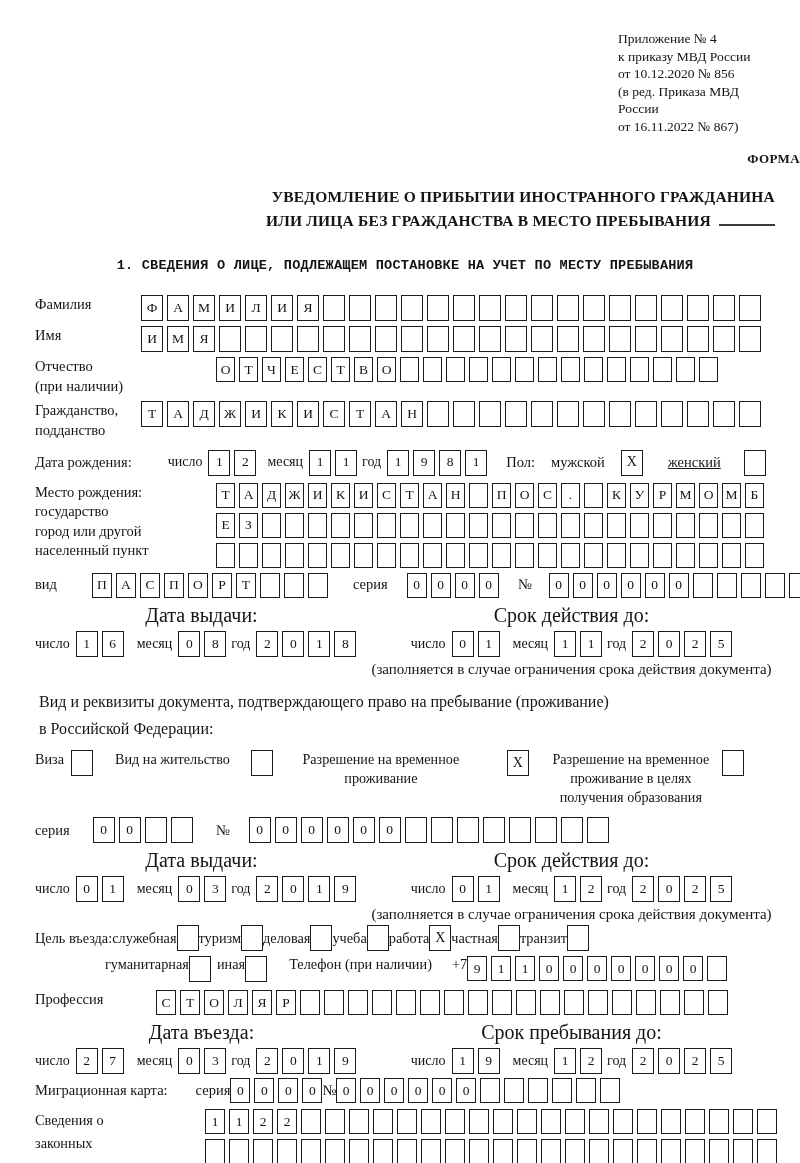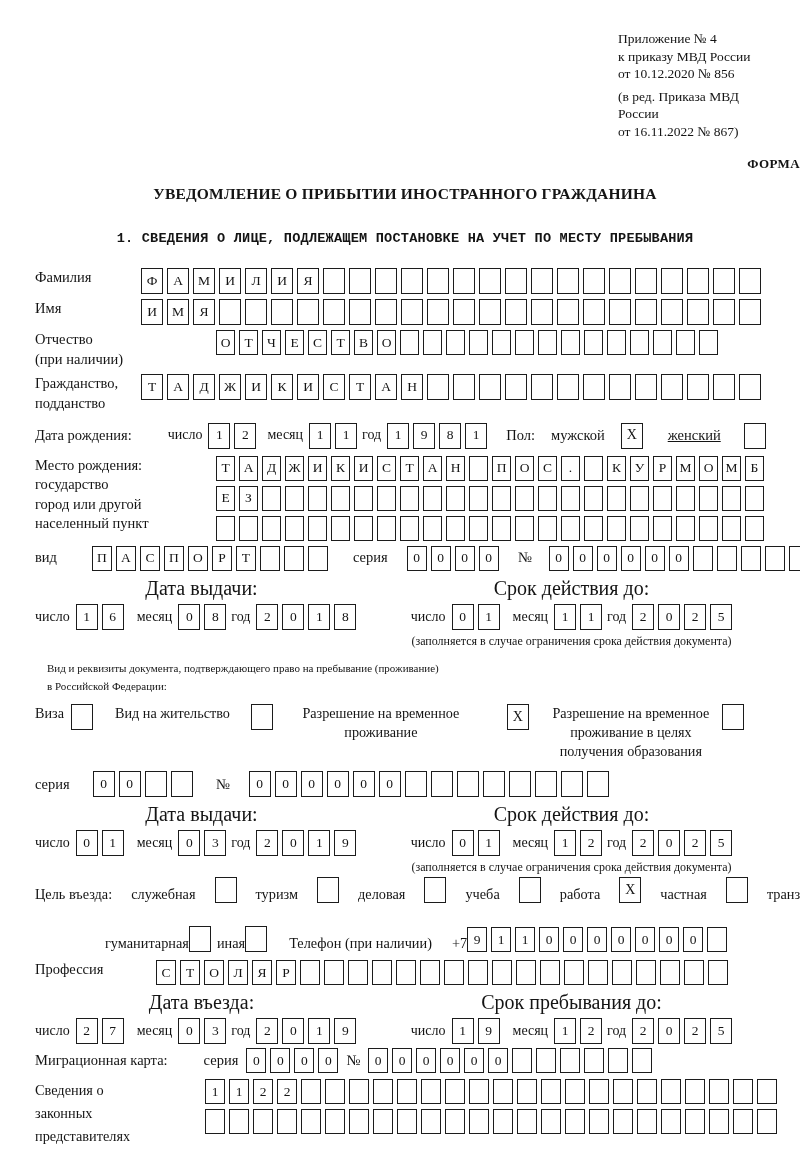--- a/index.html
+++ b/index.html
@@ -2,26 +2,26 @@
 <html><head>
 <meta charset="utf-8">
 <style>
   html,body{margin:0;padding:0;background:#fff;}
   body{width:800px;height:1163px;overflow:hidden;color:#141414;
        font-family:"Liberation Serif","DejaVu Serif",serif;}
   .page{box-sizing:border-box;width:800px;height:1046px;padding:30px 25px 0 35px;}
 
   
   .hdr{margin-left:583px;font-size:13.5px;line-height:1.3;}
-  .hdr .grp2{margin-top:5px;}
+  .hdr .grp2{}
   .form-label{margin-left:583px;width:182px;text-align:right;font-weight:bold;
               font-size:13px;margin-top:16px;letter-spacing:.4px;}
 
   
-  .title{text-align:center;font-weight:bold;font-size:15.5px;line-height:1.55;margin-top:10px;letter-spacing:.2px;}
+  .title{text-align:right;font-weight:bold;font-size:15.5px;line-height:1.55;margin-top:18px;letter-spacing:.2px;}
   .blank-line{display:inline-block;width:56px;height:3px;border-bottom:2.2px solid #3a3a3a;margin-left:8px;}
   .sec-head{text-align:center;font-weight:bold;font-size:13.6px;margin-top:25px;margin-bottom:22px;letter-spacing:.2px;font-family:Liberation Mono, monospace;}
 
   
   .frow{display:flex;align-items:flex-start;margin-bottom:5px;font-size:14.5px;line-height:1.35;gap:11px;}
   .lblcol{flex:0 0 95px;}
   .lblcol-w{flex:0 0 170px;}
   .cells{display:flex;gap:4px;flex-wrap:nowrap;}
   .cell{box-sizing:border-box;flex:0 0 auto;width:22px;height:26px;border:1.7px solid #1c1c1c;
         display:flex;align-items:center;justify-content:center;font-size:13.5px;background:#fff;}
@@ -31,57 +31,58 @@
   .checkbox{box-sizing:border-box;flex:0 0 auto;width:22px;height:26px;border:1.7px solid #1c1c1c;
             display:inline-flex;align-items:center;justify-content:center;font-size:14px;}
 
   
   .dates{display:flex;margin:6px 0 2px;}
   .dates .col-l{width:45%;}
   .dates .col-r{width:55%;}
   .date-heading{text-align:center;font-size:20px;margin-bottom:4px;}
   .date-line{display:flex;align-items:center;gap:5px;font-size:14px;text-align:right;}
   .date-line .dlbl{margin-right:1px;}
-  .date-note{font-size:12px;margin-top:4px;text-align:center;white-space:nowrap;}
+  .date-note{font-size:15px;margin-top:4px;text-align:center;white-space:nowrap;}
 
   .doc-head{text-align:center;font-weight:bold;font-size:13.8px;margin:8px 0 7px;}
   .inline-gap{display:inline-block;width:14px;}
 
-  .para{font-size:11px;margin:10px 12px 2px;line-height:1.7;}
+  .para{font-size:16px;margin:10px 4px 2px;line-height:1.7;}
 
   .res-opts{display:flex;align-items:flex-start;margin:8px 0 10px;font-size:14.2px;}
   .opt{display:flex;align-items:flex-start;gap:7px;}
   .opt .olabel{line-height:1.35;}
   .opt .ctr{text-align:center;}
 
-  .purpose-row{display:flex;align-items:flex-end;gap:19px;font-size:14.3px;margin-bottom:23px;white-space:nowrap;}
-  .phone-row{display:flex;align-items:flex-end;font-size:14.3px;margin:2px 0 8px 70px;white-space:nowrap;}
+  .purpose-row{display:flex;align-items:center;gap:0;font-size:14.3px;margin-bottom:5px;white-space:nowrap;}
+  .phone-row{display:flex;align-items:flex-start;font-size:14.3px;margin:2px 0 8px 70px;white-space:nowrap;}
 
   .legal{display:flex;margin-top:4px;}
   .legal-labels{flex:0 0 138px;font-size:14.3px;line-height:1.6;}
   .legal-rows{margin-left:32px;}
 
-  .mig-row{display:flex;align-items:center;gap:8px;font-size:14.5px;margin:4px 0 6px;}
+  .mig-row{display:flex;align-items:center;gap:0;font-size:14.5px;margin:4px 0 6px;}
 </style>
 </head>
 <body>
 
 <div class="page">
 
   <div class="hdr">
     <div>Приложение № 4</div>
     <div>к приказу МВД России</div>
     <div>от 10.12.2020 № 856</div>
     <div class="grp2">(в ред. Приказа МВД России</div>
     <div>от 16.11.2022 № 867)</div>
   </div>
   <div class="form-label">ФОРМА</div>
 
   <div class="title">
     <div>УВЕДОМЛЕНИЕ О ПРИБЫТИИ ИНОСТРАННОГО ГРАЖДАНИНА</div>
+    <div><span>ИЛИ ЛИЦА БЕЗ ГРАЖДАНСТВА В МЕСТО ПРЕБЫВАНИЯ</span><span class="blank-line"></span></div>
   </div>
 
   <div class="sec-head">1. СВЕДЕНИЯ О ЛИЦЕ, ПОДЛЕЖАЩЕМ ПОСТАНОВКЕ НА УЧЕТ ПО МЕСТУ ПРЕБЫВАНИЯ</div>
 
   <div class="frow">
     <div class="lblcol">Фамилия</div>
     <div class="cells">
         <div class="cell">Ф</div>
         <div class="cell">А</div>
         <div class="cell">М</div>

